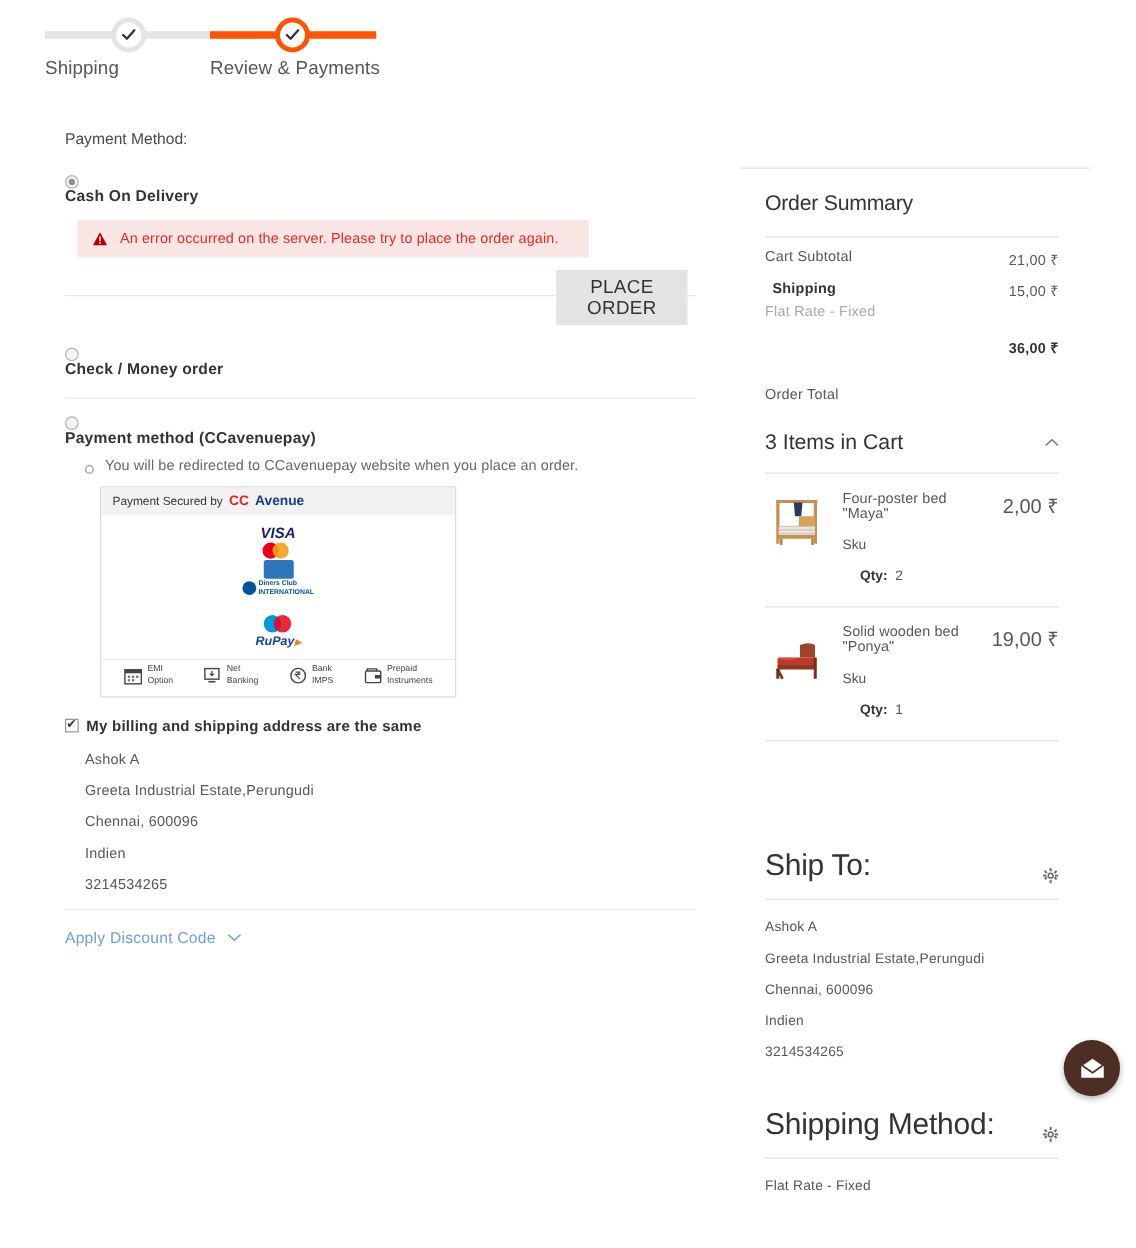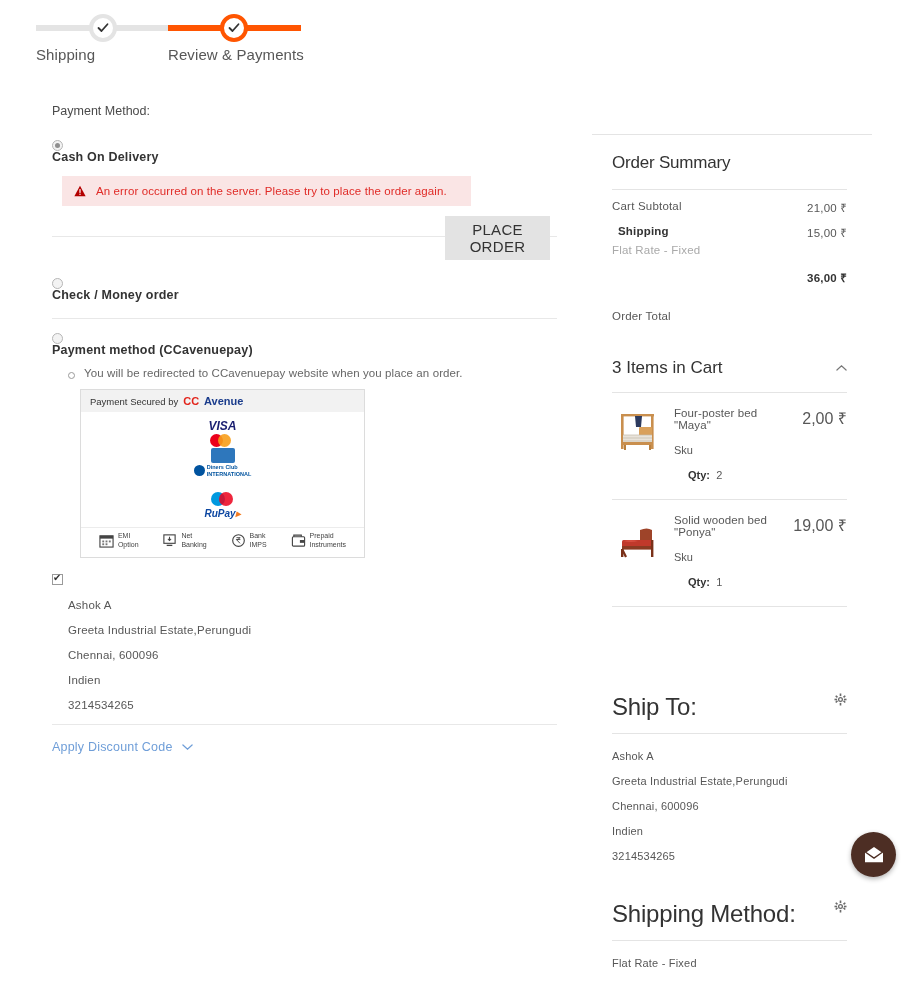--- a/index.html
+++ b/index.html
@@ -121,41 +121,41 @@
   .trow { display: flex; justify-content: space-between; align-items: flex-start;
           margin-bottom: 10px; }
   .trow .lbl { font-size: 11.5px; color: #575757; letter-spacing: .2px; }
   .trow .val { font-size: 11.5px; color: #575757; letter-spacing: .2px; }
   .trow.ship .lbl { font-weight: bold; color: #333; padding-left: 6px; }
   .ship-sub { font-size: 11.5px; color: #a9a9a9; margin: -6px 0 12px 0; letter-spacing: .2px; }
   .trow.total { margin-top: 14px; }
   .trow.total .lbl { color: #575757; margin-top: 40px; }
   .trow.total .val { font-weight: bold; color: #333; }
 
-  .items-head { margin: 36px 0 0 20px; width: 235px; display: flex;
+  .items-head { margin: 22px 0 0 20px; width: 235px; display: flex;
                 justify-content: space-between; align-items: center;
                 padding-bottom: 14px; border-bottom: 1px solid #e4e4e4; cursor: pointer; }
   .items-head h3 { margin: 0; font-size: 17px; font-weight: normal; color: #333; }
   .items-head svg { width: 11px; height: 8px; }
 
   .citem { margin: 0 0 0 20px; width: 235px; display: flex; padding: 14px 0 18px;
            border-bottom: 1px solid #e4e4e4; }
   .citem:last-child { border-bottom: none; }
   .thumb { width: 52px; height: 52px; flex: none; margin-right: 10px; }
   .cinfo { flex: 1; }
   .cname-row { display: flex; justify-content: space-between; align-items: flex-start; }
   .cname { font-size: 11.5px; color: #575757; letter-spacing: .1px; }
   .cprice { font-size: 16px; color: #575757; white-space: nowrap; margin-left: 6px; }
   .csku { font-size: 11px; color: #575757; margin-top: 13px; }
   .cqty { font-size: 11px; color: #575757; margin: 13px 0 0 14px; }
   .cqty b { color: #333; }
 
   .ship-sec { margin: 30px 0 0 20px; width: 235px; }
   .ship-sec.m2 { margin-top: 38px; }
-  .sec-head { display: flex; justify-content: space-between; align-items: flex-start;
+  .sec-head { display: flex; justify-content: space-between; align-items: flex-end;
               padding-bottom: 12px; border-bottom: 1px solid #e4e4e4; }
   .sec-head h2 { margin: 0; font-size: 24px; font-weight: normal; color: #333;
                  letter-spacing: -.2px; }
   .sec-head svg { width: 13px; height: 13px; cursor: pointer; }
   .sec-body { margin-top: 16px; }
   .sec-body div { font-size: 11px; color: #575757; margin-bottom: 13px; letter-spacing: .2px; }
 
   
   .chat { position: absolute; left: 851px; top: 832px; width: 45px; height: 45px;
           border-radius: 50%; background: #4d2e24; display: flex;
@@ -294,20 +294,21 @@
             <rect x="9.5" y="7.5" width="5" height="3" fill="#444"></rect>
           </svg>
           <span class="t"><span>Prepaid</span><br><span>Instruments</span></span>
         </span>
       </div>
     </div>
 
     <div class="billing">
       <div class="chk-line">
         <span class="chk"></span>
+        <span class="chk-label">My billing and shipping address are the same</span>
       </div>
       <div class="addr">
         <div>Ashok A</div>
         <div>Greeta Industrial Estate,Perungudi</div>
         <div>Chennai, 600096</div>
         <div>Indien</div>
         <div>3214534265</div>
       </div>
       <div class="hr-wide"></div>
       <div class="discount">

